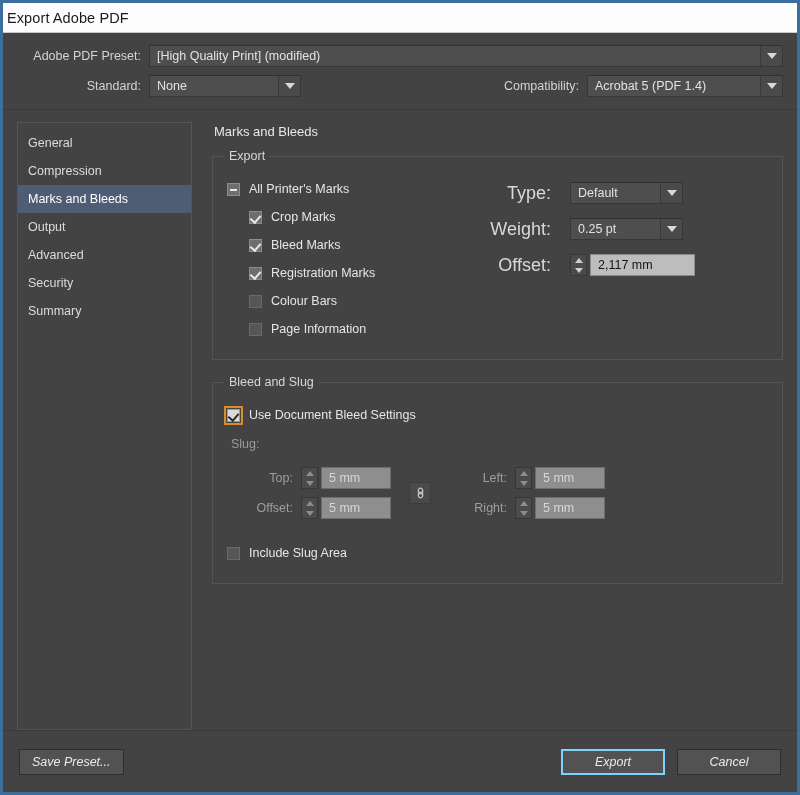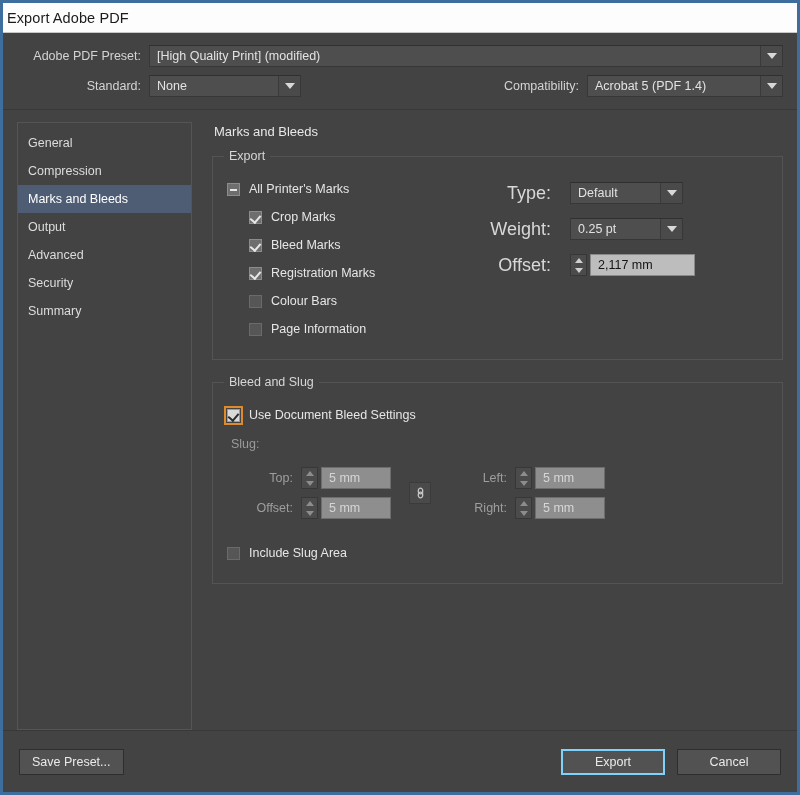--- a/index.html
+++ b/index.html
@@ -309,20 +309,21 @@
   
   .footer {
     position: absolute;
     left: 0; right: 0; bottom: 0;
     height: 62px;
     border-top: 1px solid #383838;
     display: flex;
     align-items: center;
     padding: 0 16px;
     box-sizing: border-box;
+    font-style: italic;
   }
   .btn {
     height: 26px;
     min-width: 104px;
     background: #525252;
     border: 1px solid #2e2e2e;
     box-sizing: border-box;
     display: flex;
     align-items: center;
     justify-content: center;

